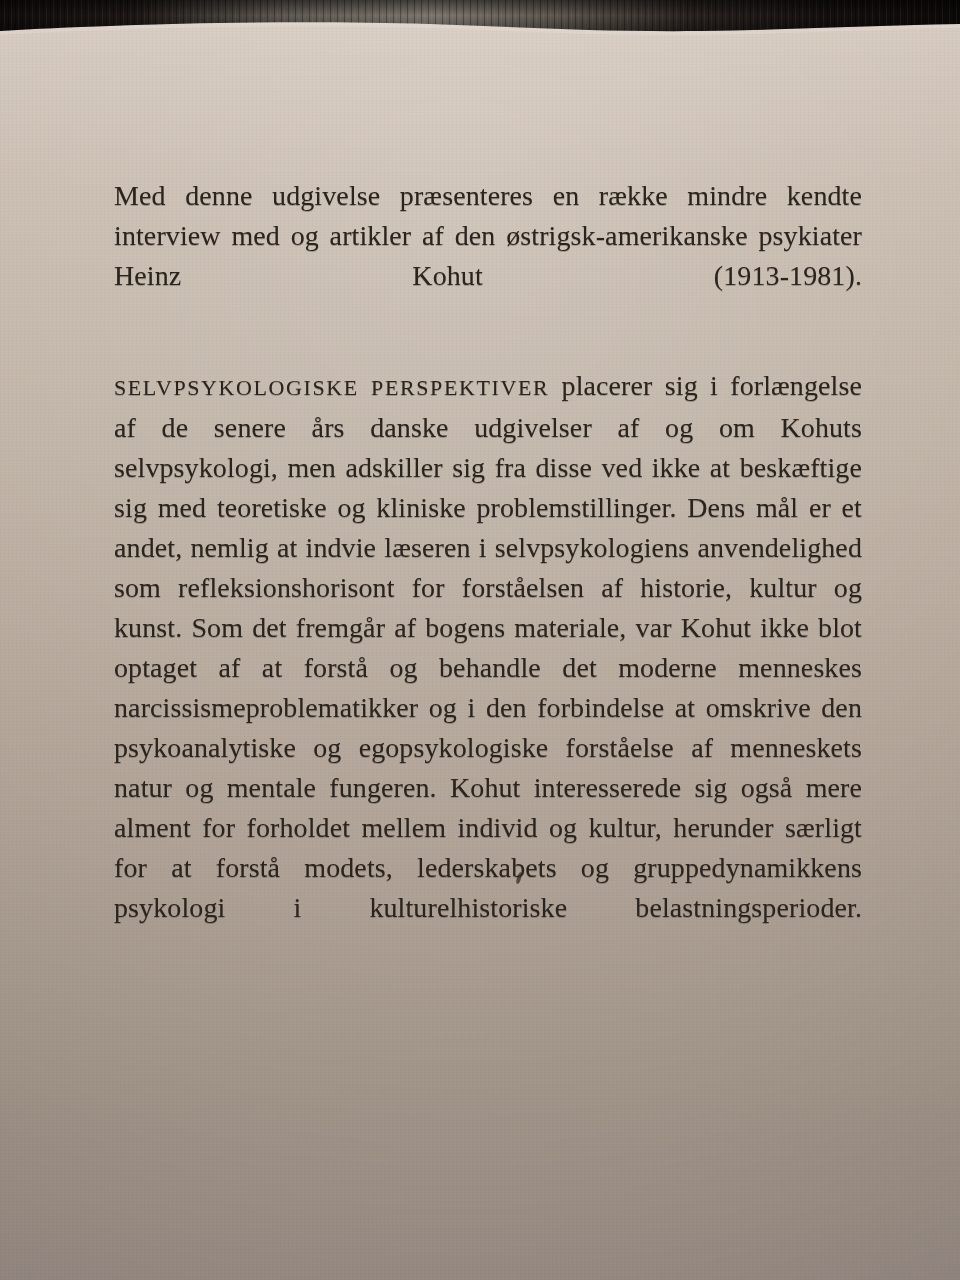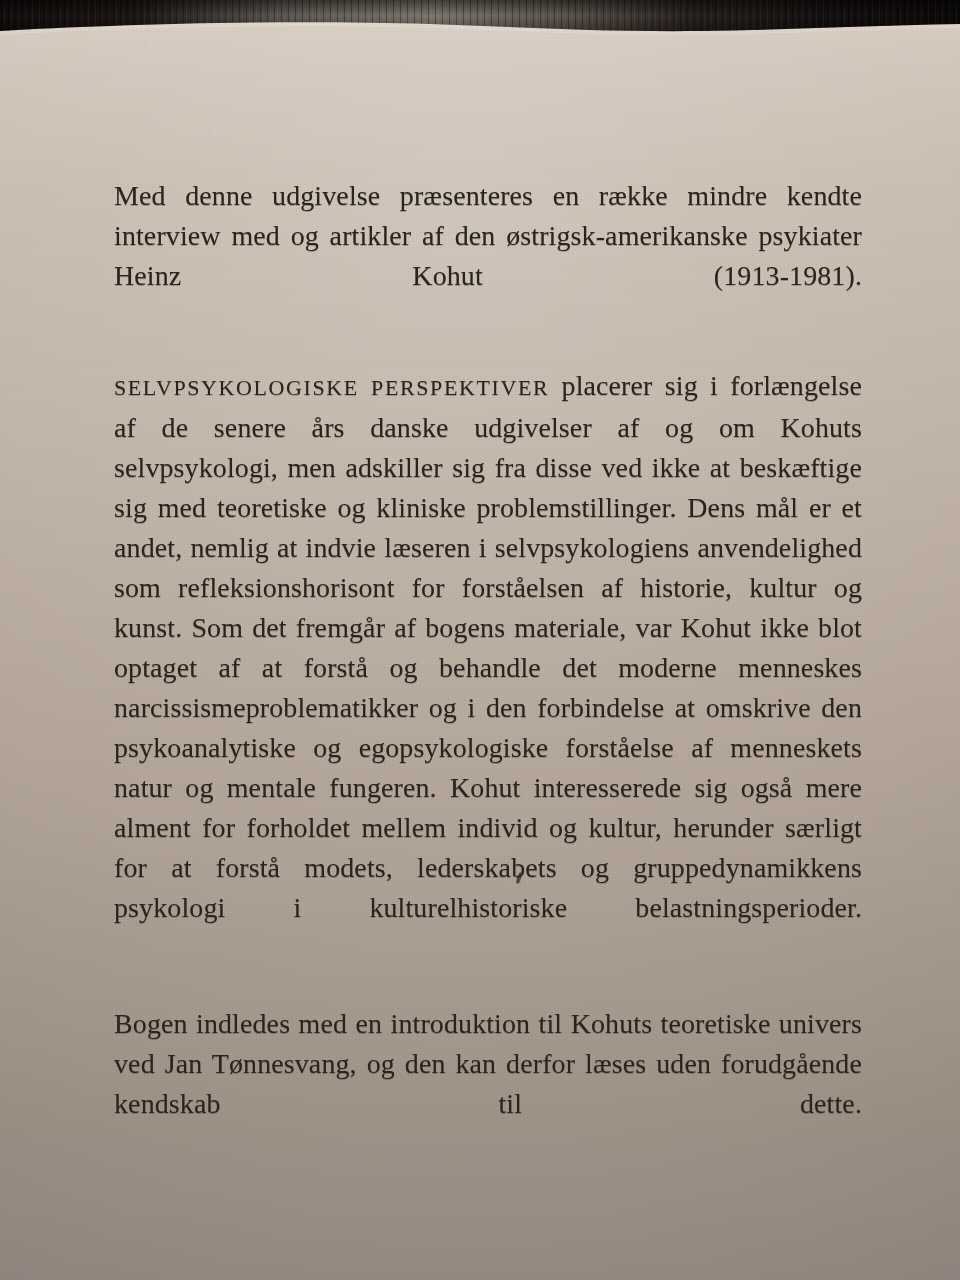--- a/index.html
+++ b/index.html
@@ -162,19 +162,18 @@
       <path d="M0,31 C34,29 70,27 110,26 C210,22 330,21 430,24 C520,27 600,32 700,31 C780,30 860,26 960,24 L960,28 C860,30 780,34 700,35 C600,36 520,31 430,28 C330,25 210,26 110,30 C70,31 34,33 0,35 Z" fill="rgba(255,255,255,0.14)"></path>
     </svg>
   </div>
 
   <div class="text-column">
 
     <p class="para lead">Med denne udgivelse præsenteres en række mindre kendte interview med og artikler af den østrigsk-amerikanske psykiater Heinz Kohut (1913-1981).</p>
 
     <p class="para block-gap"><span class="booktitle">SELVPSYKOLOGISKE PERSPEKTIVER</span><span> placerer sig i forlængelse af de senere års danske udgivelser af og om Kohuts selvpsykologi, men adskiller sig fra disse ved ikke at beskæftige sig med teoretiske og kliniske problemstillinger. Dens mål er et andet, nemlig at indvie læseren i selvpsykologiens anvendelighed som refleksionshorisont for forståelsen af historie, kultur og kunst. Som det fremgår af bogens materiale, var Kohut ikke blot optaget af at forstå og behandle det moderne menneskes narcissismeproblematikker og i den forbindelse at omskrive den psykoanalytiske og egopsykologiske forståelse af menneskets natur og mentale fungeren. Kohut interesserede sig også mere alment for forholdet mellem individ og kultur, herunder særligt for at forstå modets, lederskabets og gruppedynamikkens psykologi i kulturelhistoriske belastningsperioder.</span></p>
 
-    <p class="para tail">Bogen indledes med en introduktion til Kohuts teoretiske univers ved Jan Tønnesvang, og den kan derfor læses uden forudgående kendskab til dette.</p>
 
   </div>
 
   <div class="ink-speck"></div>
 
 </div>
 
 </body></html>

